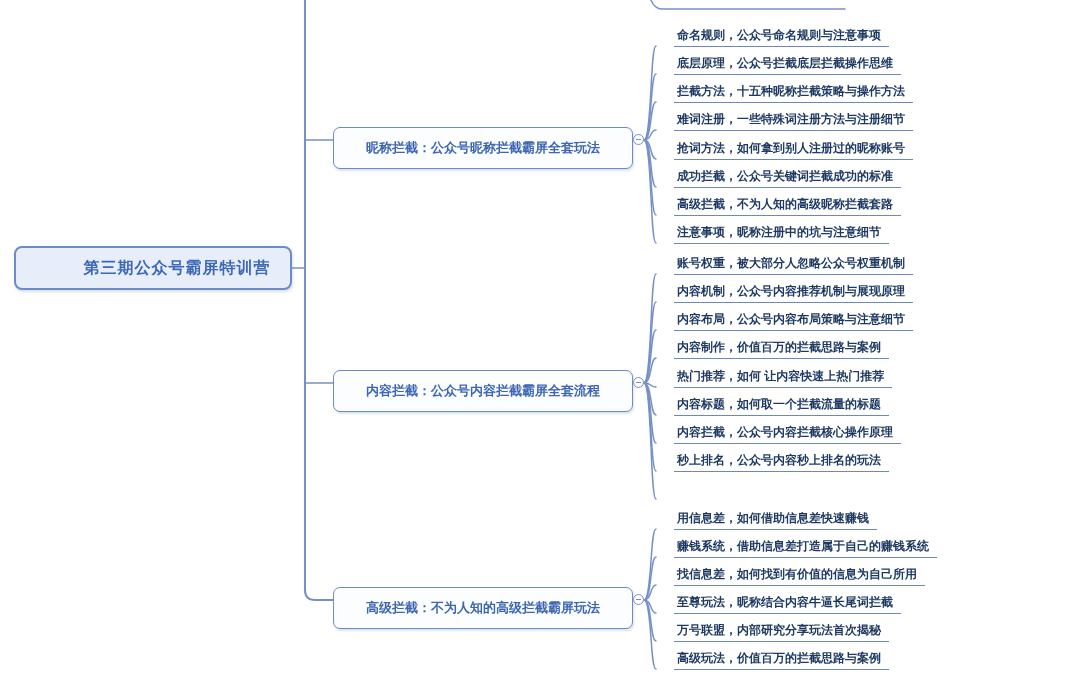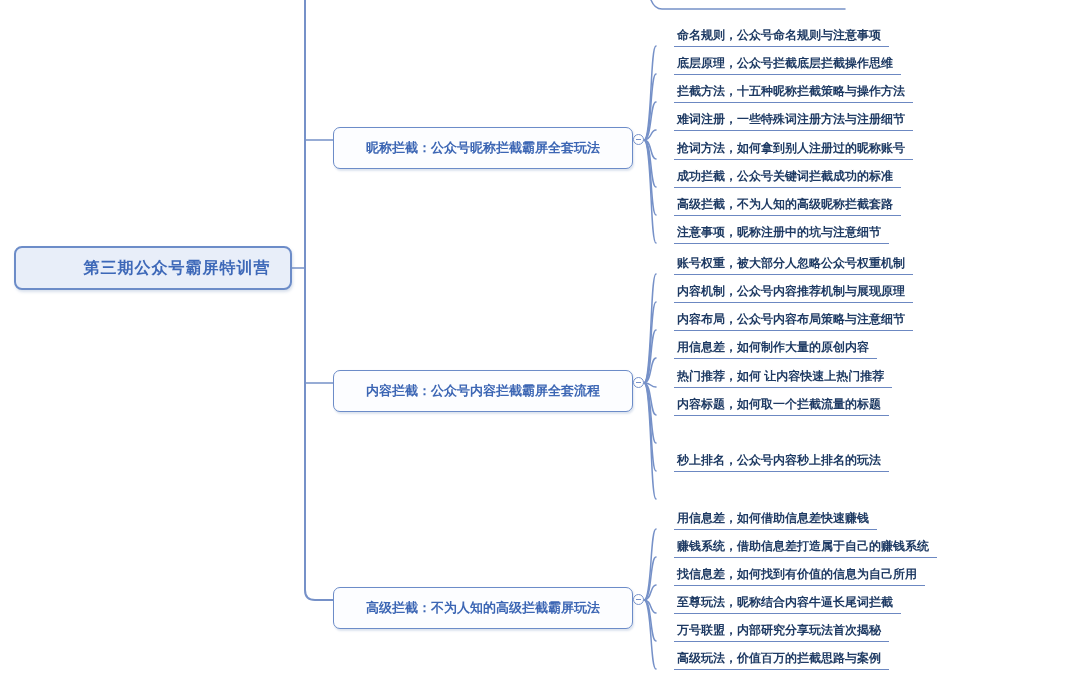--- a/index.html
+++ b/index.html
@@ -113,23 +113,24 @@
   <div class="leaf" style="top:112px">难词注册，一些特殊词注册方法与注册细节</div>
   <div class="leaf" style="top:84px">拦截方法，十五种昵称拦截策略与操作方法</div>
   <div class="leaf" style="top:141px">抢词方法，如何拿到别人注册过的昵称账号</div>
   <div class="leaf" style="top:169px">成功拦截，公众号关键词拦截成功的标准</div>
   <div class="leaf" style="top:197px">高级拦截，不为人知的高级昵称拦截套路</div>
   <div class="leaf" style="top:256px">账号权重，被大部分人忽略公众号权重机制</div>
 
   <div class="leaf" style="top:225px">注意事项，昵称注册中的坑与注意细节</div>
   <div class="leaf" style="top:284px">内容机制，公众号内容推荐机制与展现原理</div>
   <div class="leaf" style="top:312px">内容布局，公众号内容布局策略与注意细节</div>
-  <div class="leaf" style="top:340px">用信息差，如何制作大量的原创内容</div>
+  <div class="leaf" style="top:340px">内容制作，价值百万的拦截思路与案例</div>
   <div class="leaf" style="top:369px">热门推荐，如何 让内容快速上热门推荐</div>
   <div class="leaf" style="top:397px">内容标题，如何取一个拦截流量的标题</div>
+  <div class="leaf" style="top:425px">内容拦截，公众号内容拦截核心操作原理</div>
   <div class="leaf" style="top:453px">秒上排名，公众号内容秒上排名的玩法</div>
 
   <div class="leaf" style="top:511px">用信息差，如何借助信息差快速赚钱</div>
   <div class="leaf" style="top:539px">赚钱系统，借助信息差打造属于自己的赚钱系统</div>
   <div class="leaf" style="top:567px">找信息差，如何找到有价值的信息为自己所用</div>
   <div class="leaf" style="top:595px">至尊玩法，昵称结合内容牛逼长尾词拦截</div>
   <div class="leaf" style="top:623px">万号联盟，内部研究分享玩法首次揭秘</div>
   <div class="leaf" style="top:651px">高级玩法，价值百万的拦截思路与案例</div>
 
 </div>

